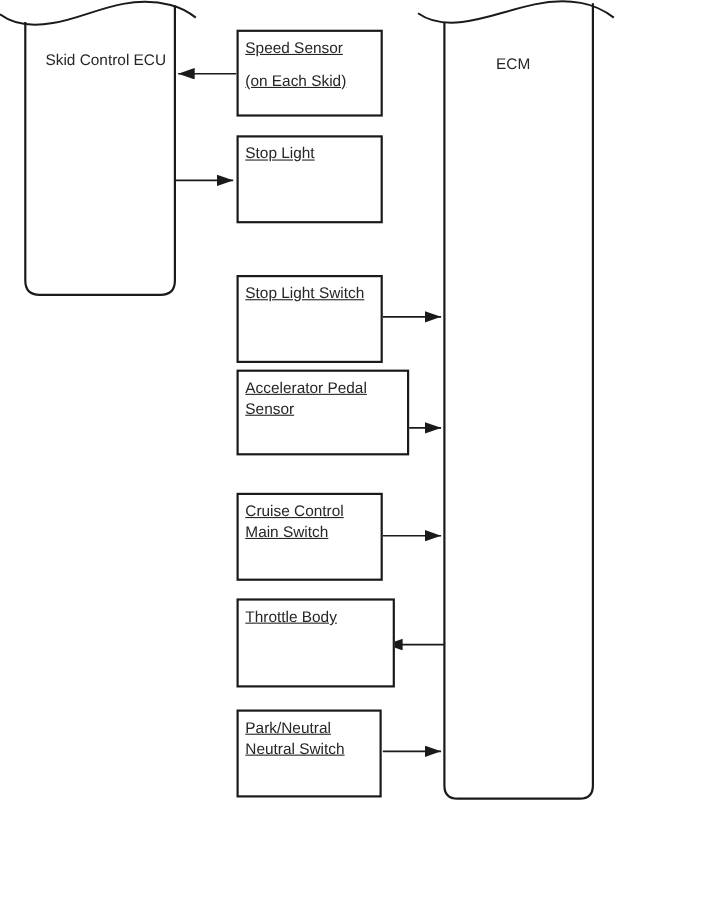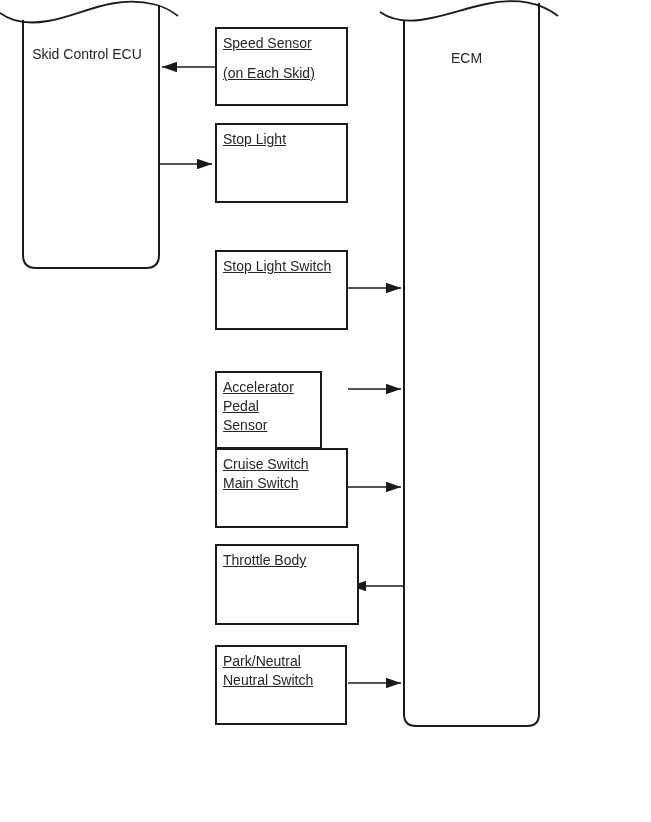--- a/index.html
+++ b/index.html
@@ -32,27 +32,27 @@
     text-decoration: underline;
   }
   .node .line2.gap { margin-top: 11px; }
   .module-label {
     position: absolute;
     font-size: 14px;
     line-height: 17px;
     text-align: center;
     white-space: nowrap;
   }
-  #label-skid { left: 23px;  top: 46px; width: 128px; }
+  #label-skid { left: 23px;  top: 46px; width: 128px; text-align: right; }
   #label-ecm  { left: 404px; top: 50px; width: 125px; }
   
   #box-0 { left: 215px; top: 27px;  width: 133px; height: 79px; }
   #box-1 { left: 215px; top: 123px; width: 133px; height: 80px; }
   #box-2 { left: 215px; top: 250px; width: 133px; height: 80px; }
-  #box-3 { left: 215px; top: 371px; width: 107px; height: 78px; }
+  #box-3 { left: 215px; top: 336px; width: 157px; height: 78px; }
   #box-4 { left: 215px; top: 448px; width: 133px; height: 80px; }
   #box-5 { left: 215px; top: 544px; width: 144px; height: 81px; }
   #box-6 { left: 215px; top: 645px; width: 132px; height: 80px; }
 </style>
 </head>
 <body>
 
 <div id="canvas">
 
   <svg id="wires" width="651" height="822" viewBox="0 0 651 822">
@@ -92,21 +92,21 @@
   <div id="box-2" class="node">
     <div class="line1">Stop Light Switch</div>
   </div>
 
   <div id="box-3" class="node">
     <div class="line1">Accelerator Pedal</div>
     <div class="line2">Sensor</div>
   </div>
 
   <div id="box-4" class="node">
-    <div class="line1">Cruise Switch</div>
+    <div class="line1">Cruise Control</div>
     <div class="line2">Main Switch</div>
   </div>
 
   <div id="box-5" class="node">
     <div class="line1">Throttle Body</div>
   </div>
 
   <div id="box-6" class="node">
     <div class="line1">Park/Neutral</div>
     <div class="line2">Neutral Switch</div>

